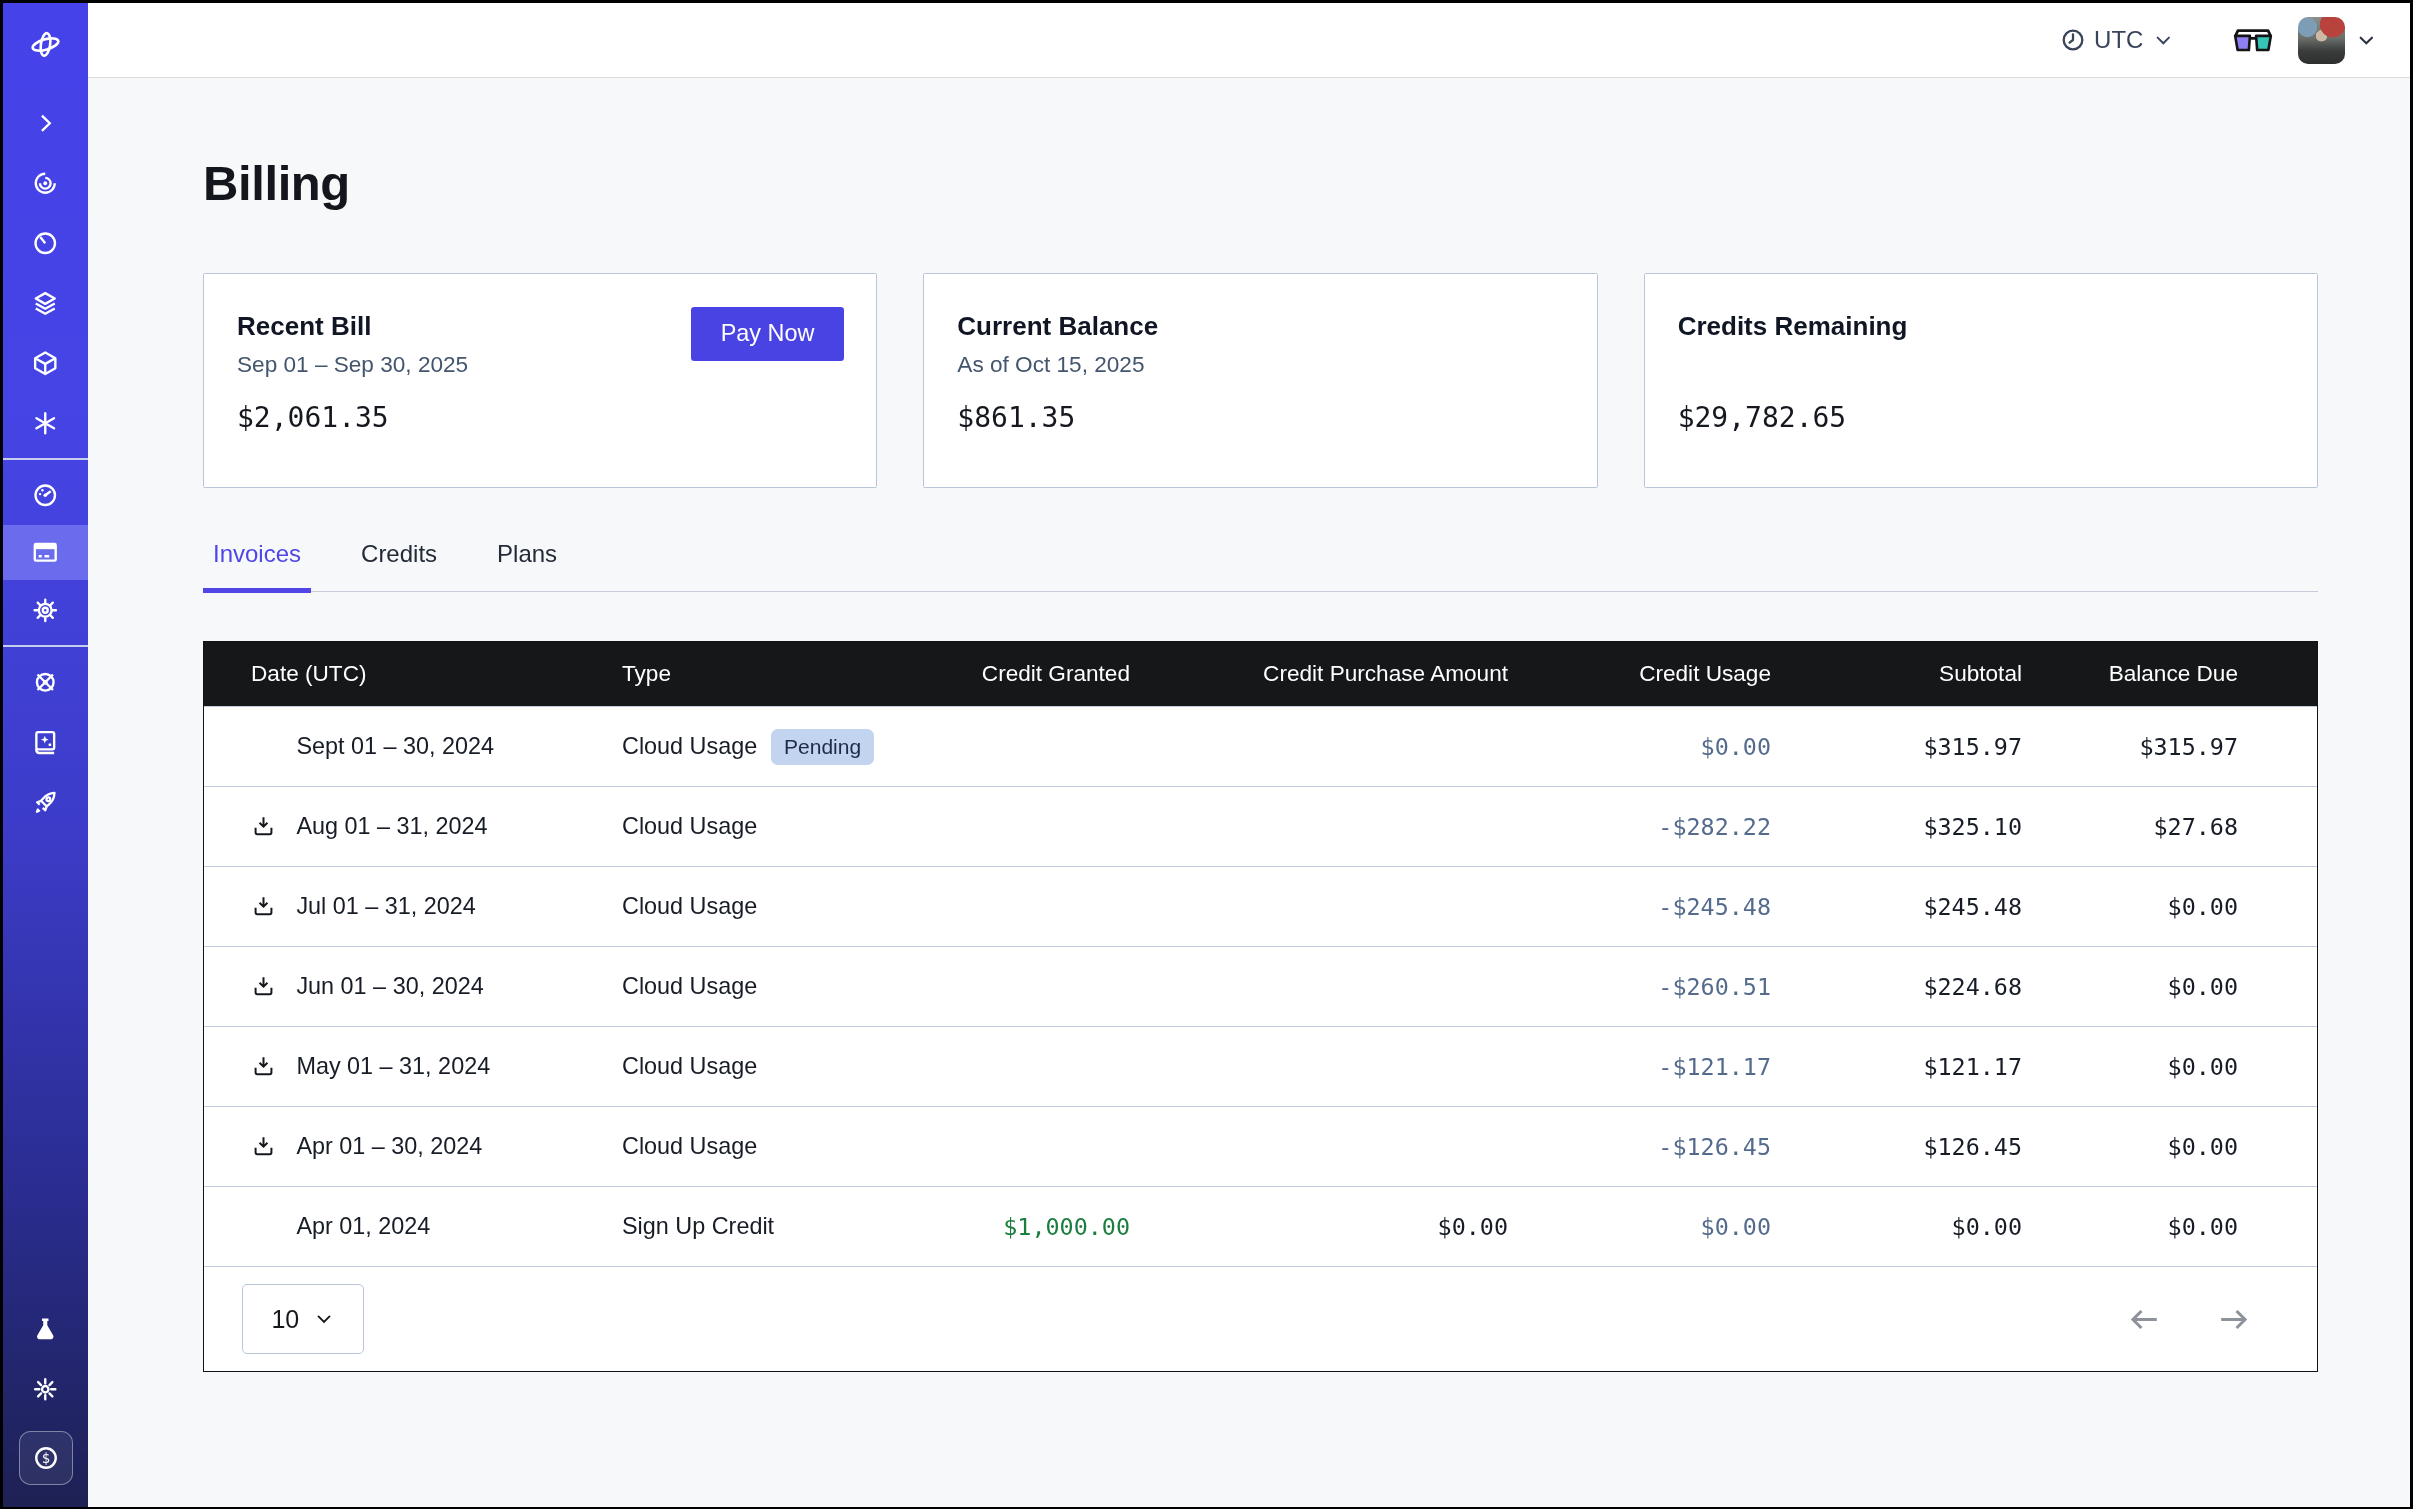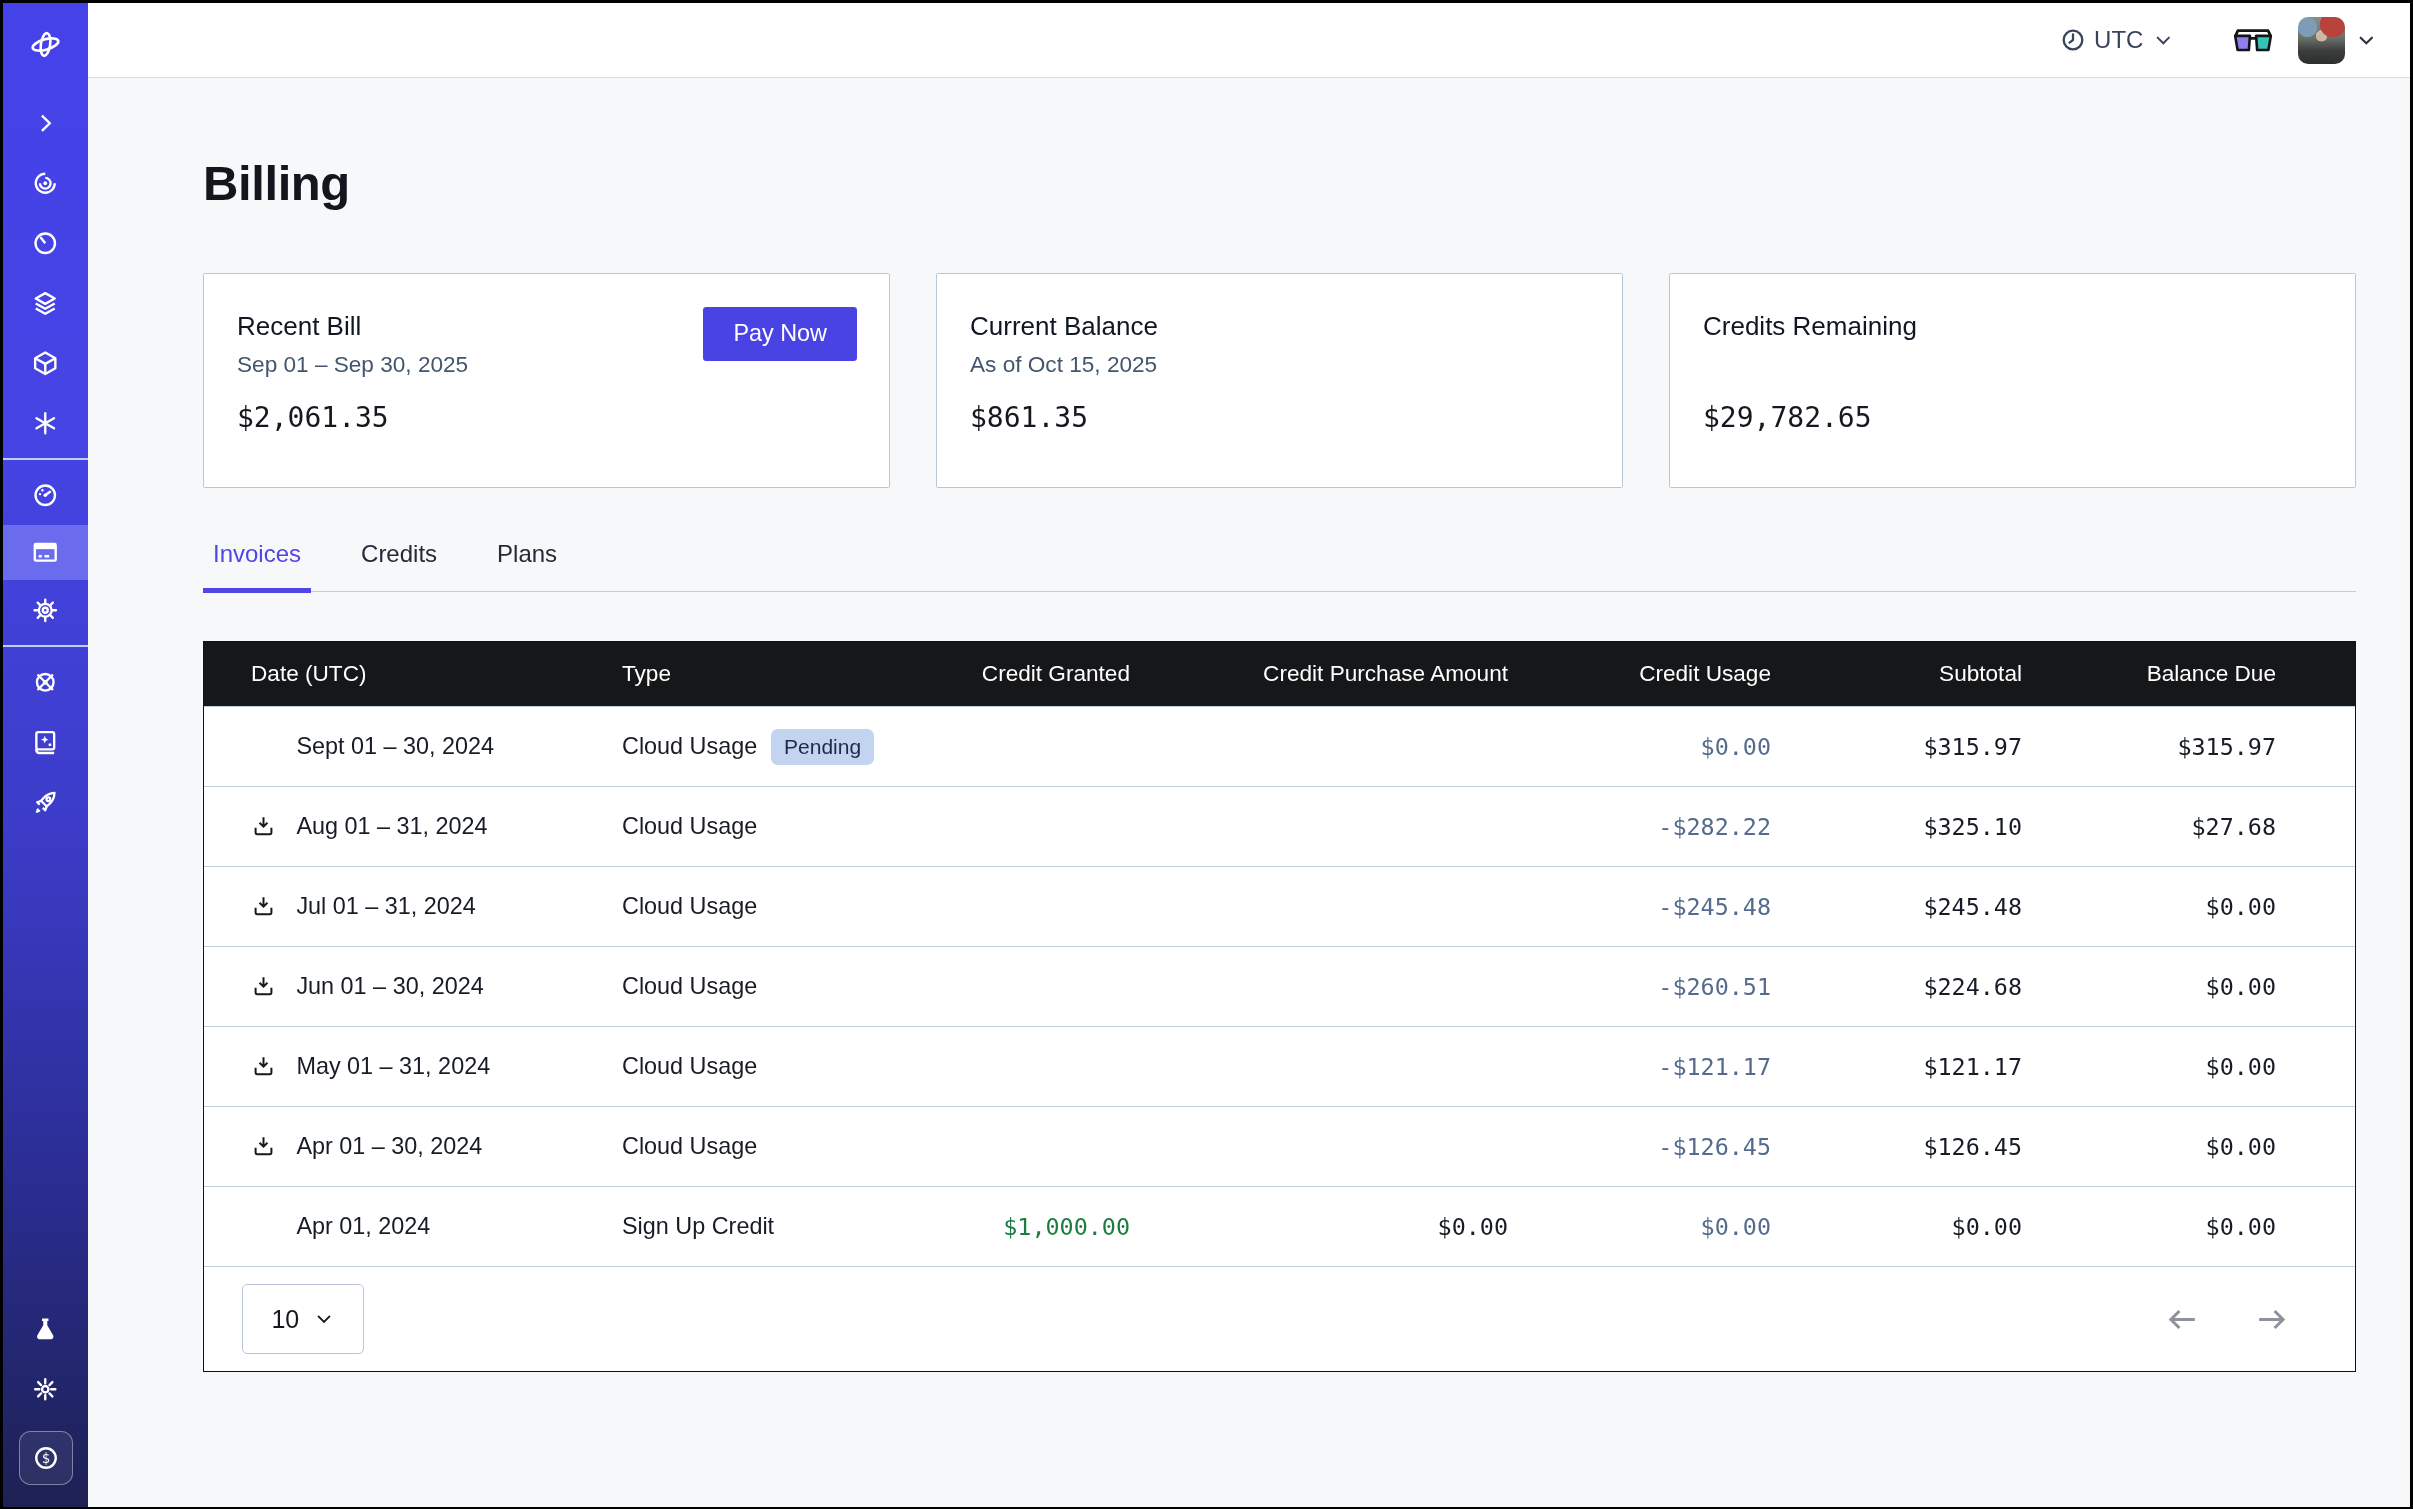--- a/index.html
+++ b/index.html
@@ -38,29 +38,29 @@
   .avatar{
     width:47px;height:47px;border-radius:10px;margin-right:10px;cursor:pointer;
     background-color:#57524c;
     background-image:
       radial-gradient(circle at 74% 16%, #b8433c 0 24%, rgba(0,0,0,0) 25%),
       radial-gradient(circle at 20% 22%, #7d9cb5 0 18%, rgba(0,0,0,0) 19%),
       radial-gradient(circle at 50% 40%, #cbb9a6 0 15%, rgba(0,0,0,0) 16%),
       linear-gradient(180deg,#8a8f8a 0%,#6b6f6a 45%,#3a3d3c 72%,#2c2f2e 100%);
   }
   
-  .main{flex:1;overflow:hidden;padding:0 54px 0 115px;}
+  .main{flex:1;overflow:hidden;padding:0 92px 0 115px;}
   .page-title{font-size:49px;font-weight:600;color:#13161c;letter-spacing:-0.4px;margin:77px 0 0 0;}
   
   .cards{display:flex;gap:46px;margin-top:62px;}
   .card{
     flex:1;height:215px;background:#fff;border:1.7px solid #b9c6da;border-radius:1.7px;
     padding:37px 33px 0 33px;position:relative;
   }
-  .card-title{font-size:26px;font-weight:400;color:#101624;}
+  .card-title{font-size:26px;font-weight:700;color:#101624;}
   .card-sub{font-size:22.6px;color:#44556e;margin-top:10px;height:28.5px;}
   .card-amount{font-family:"DejaVu Sans Mono",monospace;font-size:28px;color:#15181e;margin-top:20px;}
   .paynow{
     position:absolute;top:33px;right:32px;background:#4a43e4;color:#fff;border:none;
     font-size:23.4px;font-family:"Liberation Sans",sans-serif;padding:13.4px 30px;border-radius:3.3px;cursor:pointer;
   }
   
   .tabs{display:flex;margin-top:52px;border-bottom:1.7px solid #c6cdd8;}
   .tab{font-size:24px;padding:0 10px 20px 10px;margin-right:40px;color:#232a38;cursor:pointer;
        border-bottom:5px solid transparent;margin-bottom:-1.7px;}

